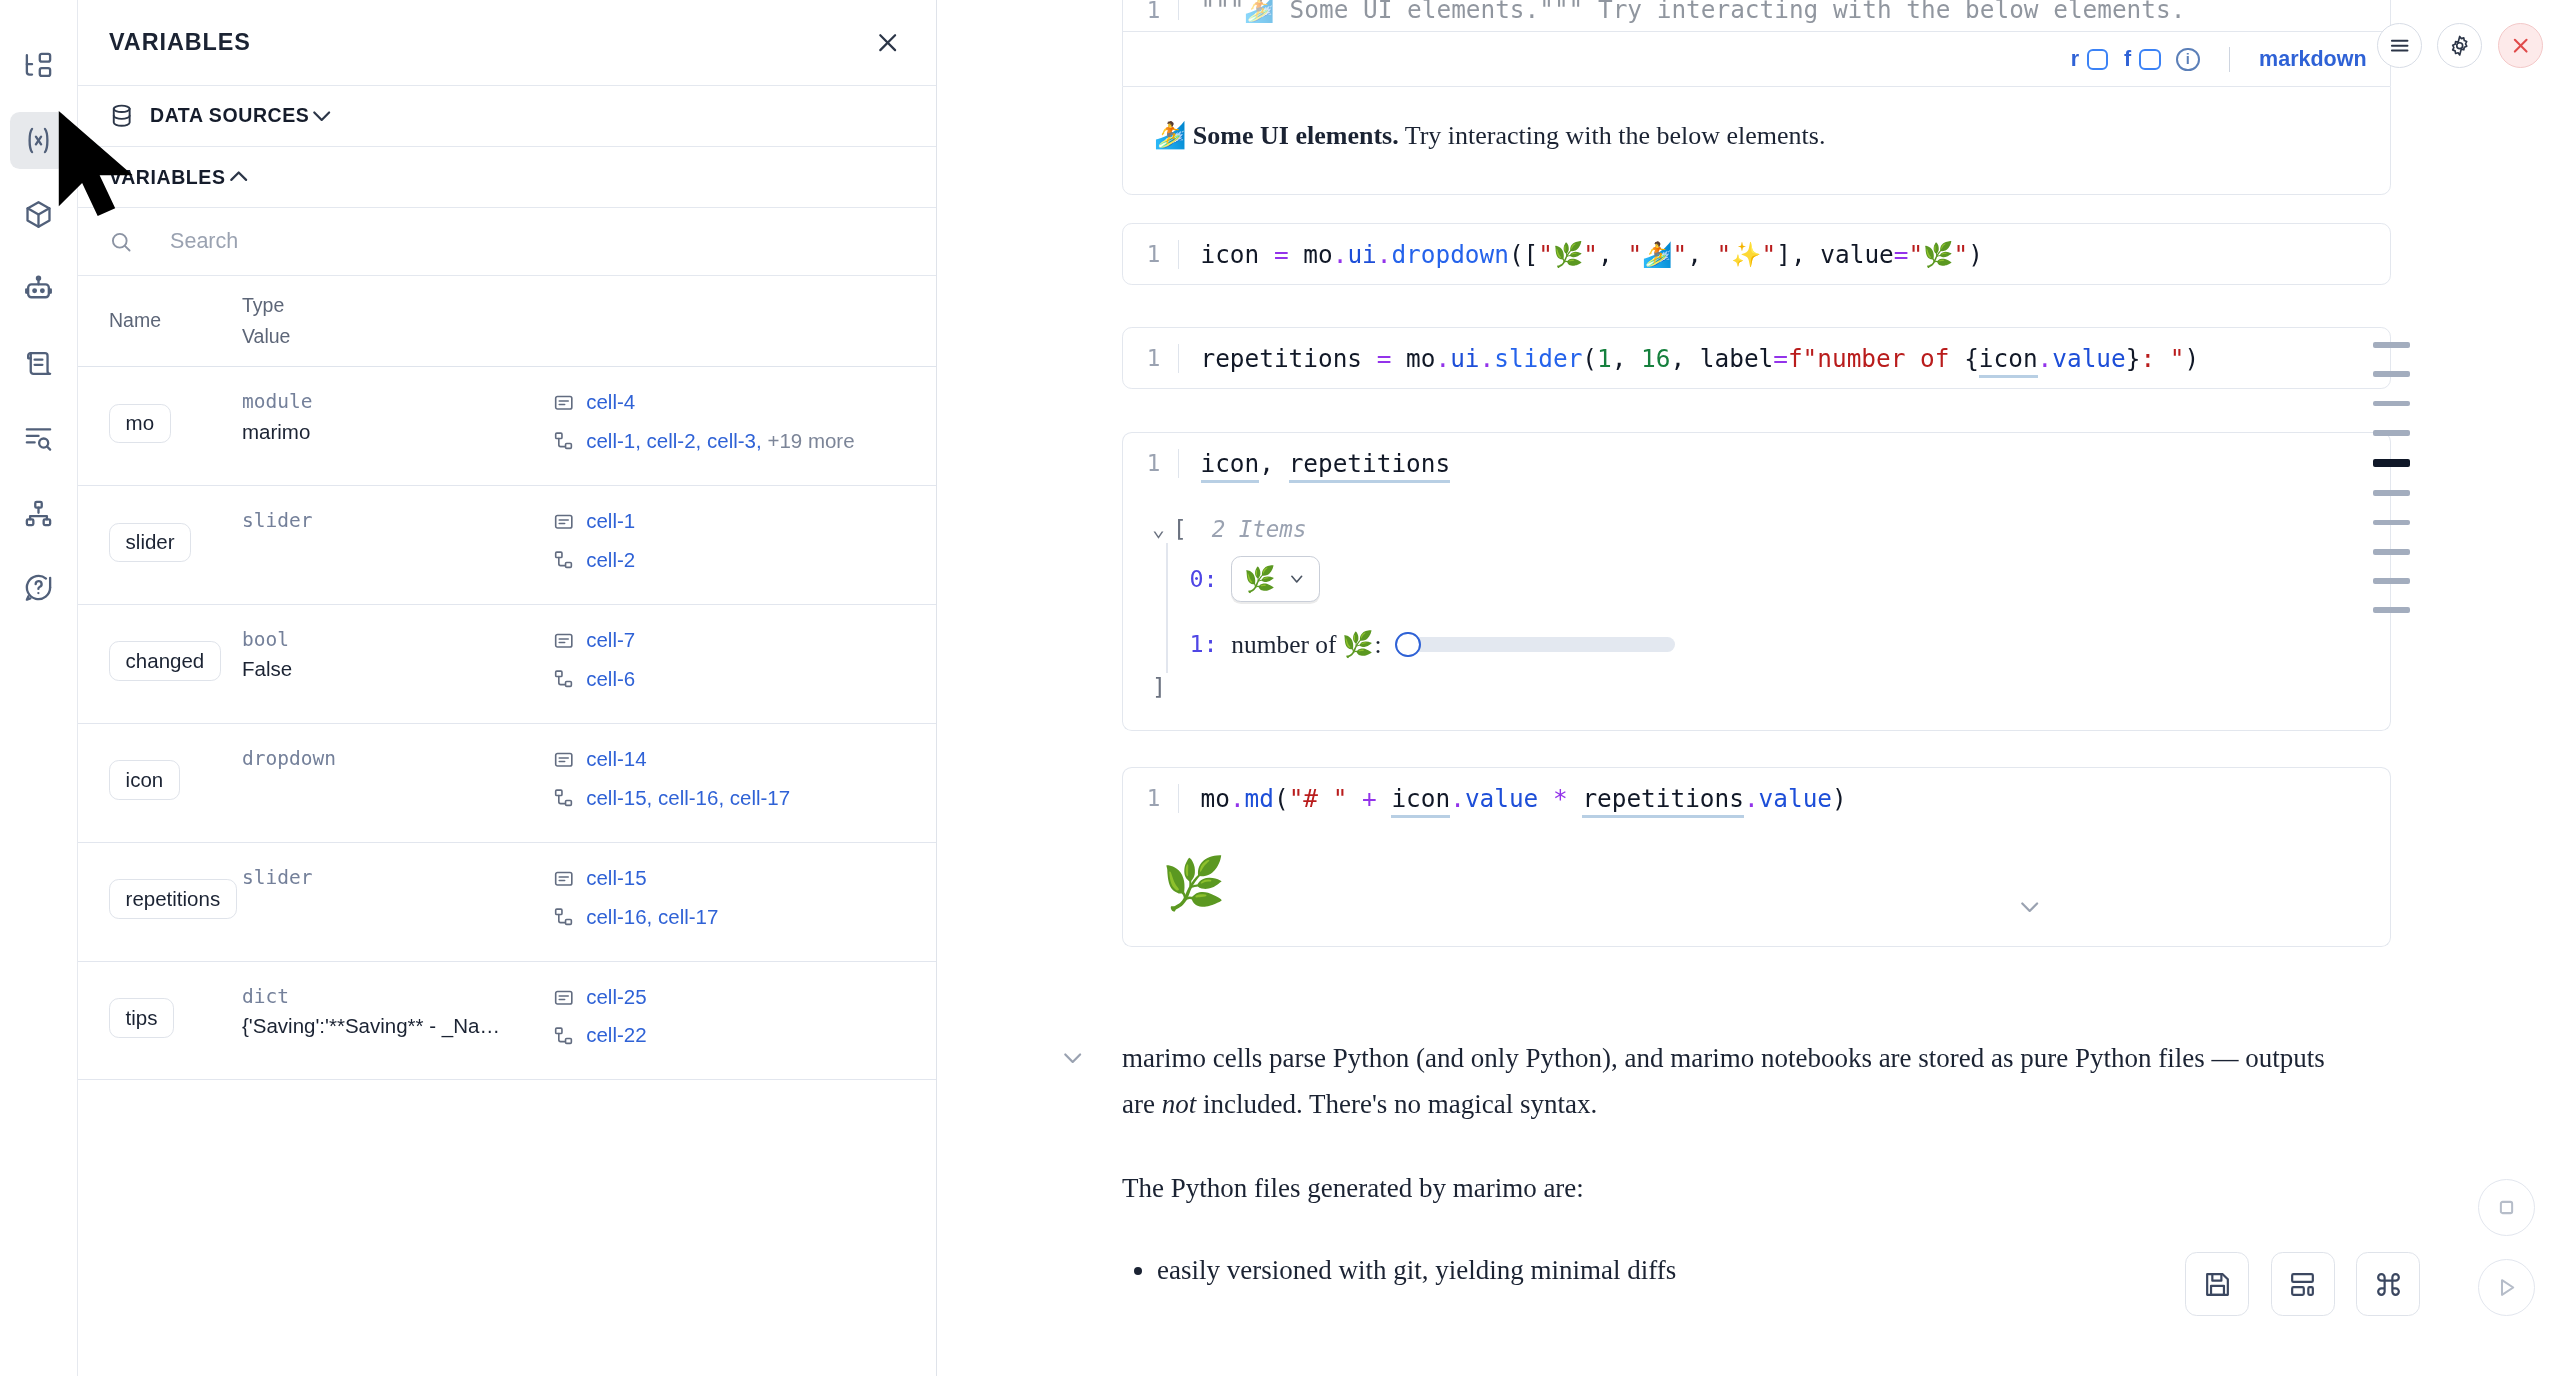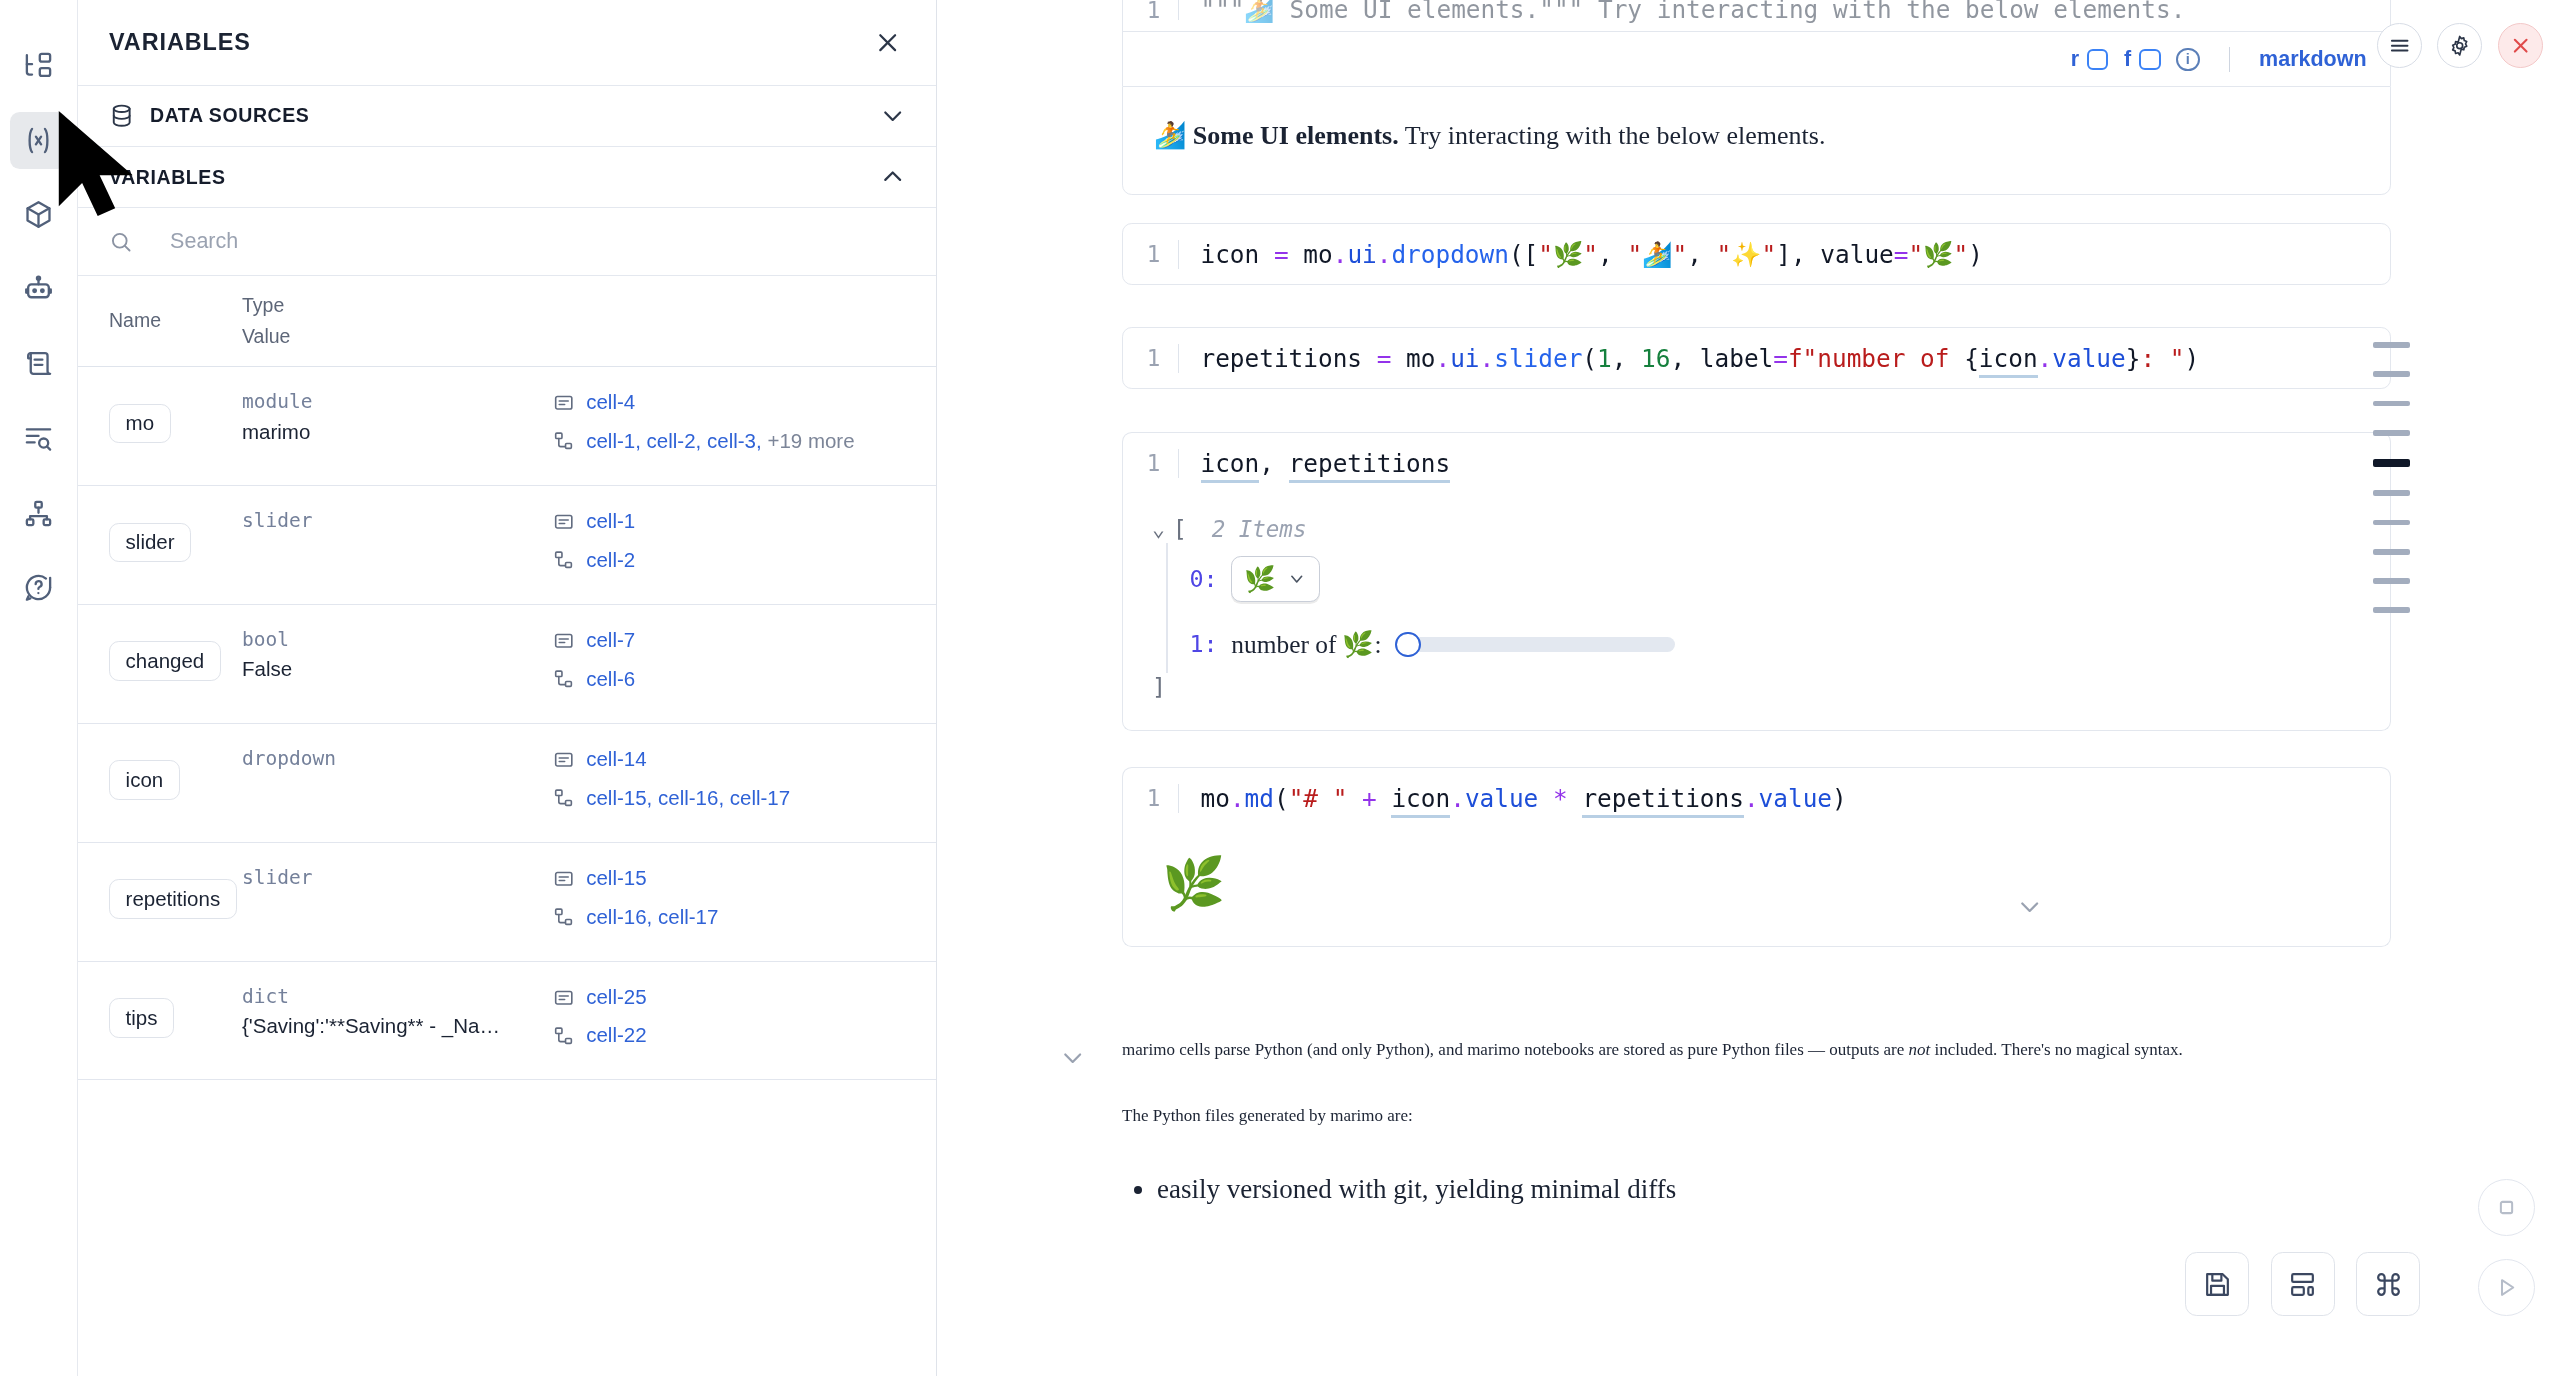--- a/index.html
+++ b/index.html
@@ -49,21 +49,21 @@
     color: #1b2333;
   }
   .icon-btn {
     width: 35px; height: 35px; display: flex; align-items: center; justify-content: center;
     cursor: pointer; color: #2c3648;
   }
   .icon-btn svg { width: 25.4px; height: 25.4px; }
 
   .section-row {
     height: 61px; min-height: 61px;
-    display: flex; align-items: center; justify-content: space-between;
+    display: flex; align-items: center; justify-content: flex-start;
     padding: 0 31px 0 31px;
     border-bottom: 1px solid #e4e8ef;
     cursor: pointer;
   }
   .section-left { display: flex; align-items: center; gap: 15.6px; }
   .section-left svg.lead { width: 25.4px; height: 25.4px; color: #2c3648; }
   .section-label {
     font-size: 19.5px; font-weight: 700; letter-spacing: .03em; color: #151c2b;
   }
   .chev { width: 25.4px; height: 25.4px; color: #2c3648; }
@@ -244,21 +244,21 @@
 
   
   .doc-sec { width: 1269px; margin: 0 auto; position: relative; }
   .doc-h1 {
     font-family: "Liberation Serif", serif;
     font-size: 51px; font-weight: 400; color: #121826;
     margin: 0 0 45px 0;
   }
   .doc-p {
     font-family: "Liberation Serif", serif;
-    font-size: 17px; line-height: 1.72; color: #1b2333;
+    font-size: 27px; line-height: 1.72; color: #1b2333;
     margin: 0 0 37px 0; max-width: 1211px;
   }
   .doc-p i { font-style: italic; }
   .doc-ul { margin: 0; padding-left: 35px; }
   .doc-ul li {
     font-family: "Liberation Serif", serif;
     font-size: 27px; line-height: 1.7; color: #1b2333;
   }
   .sec-chev {
     position: absolute; left: -62px; top: 9.8px;

